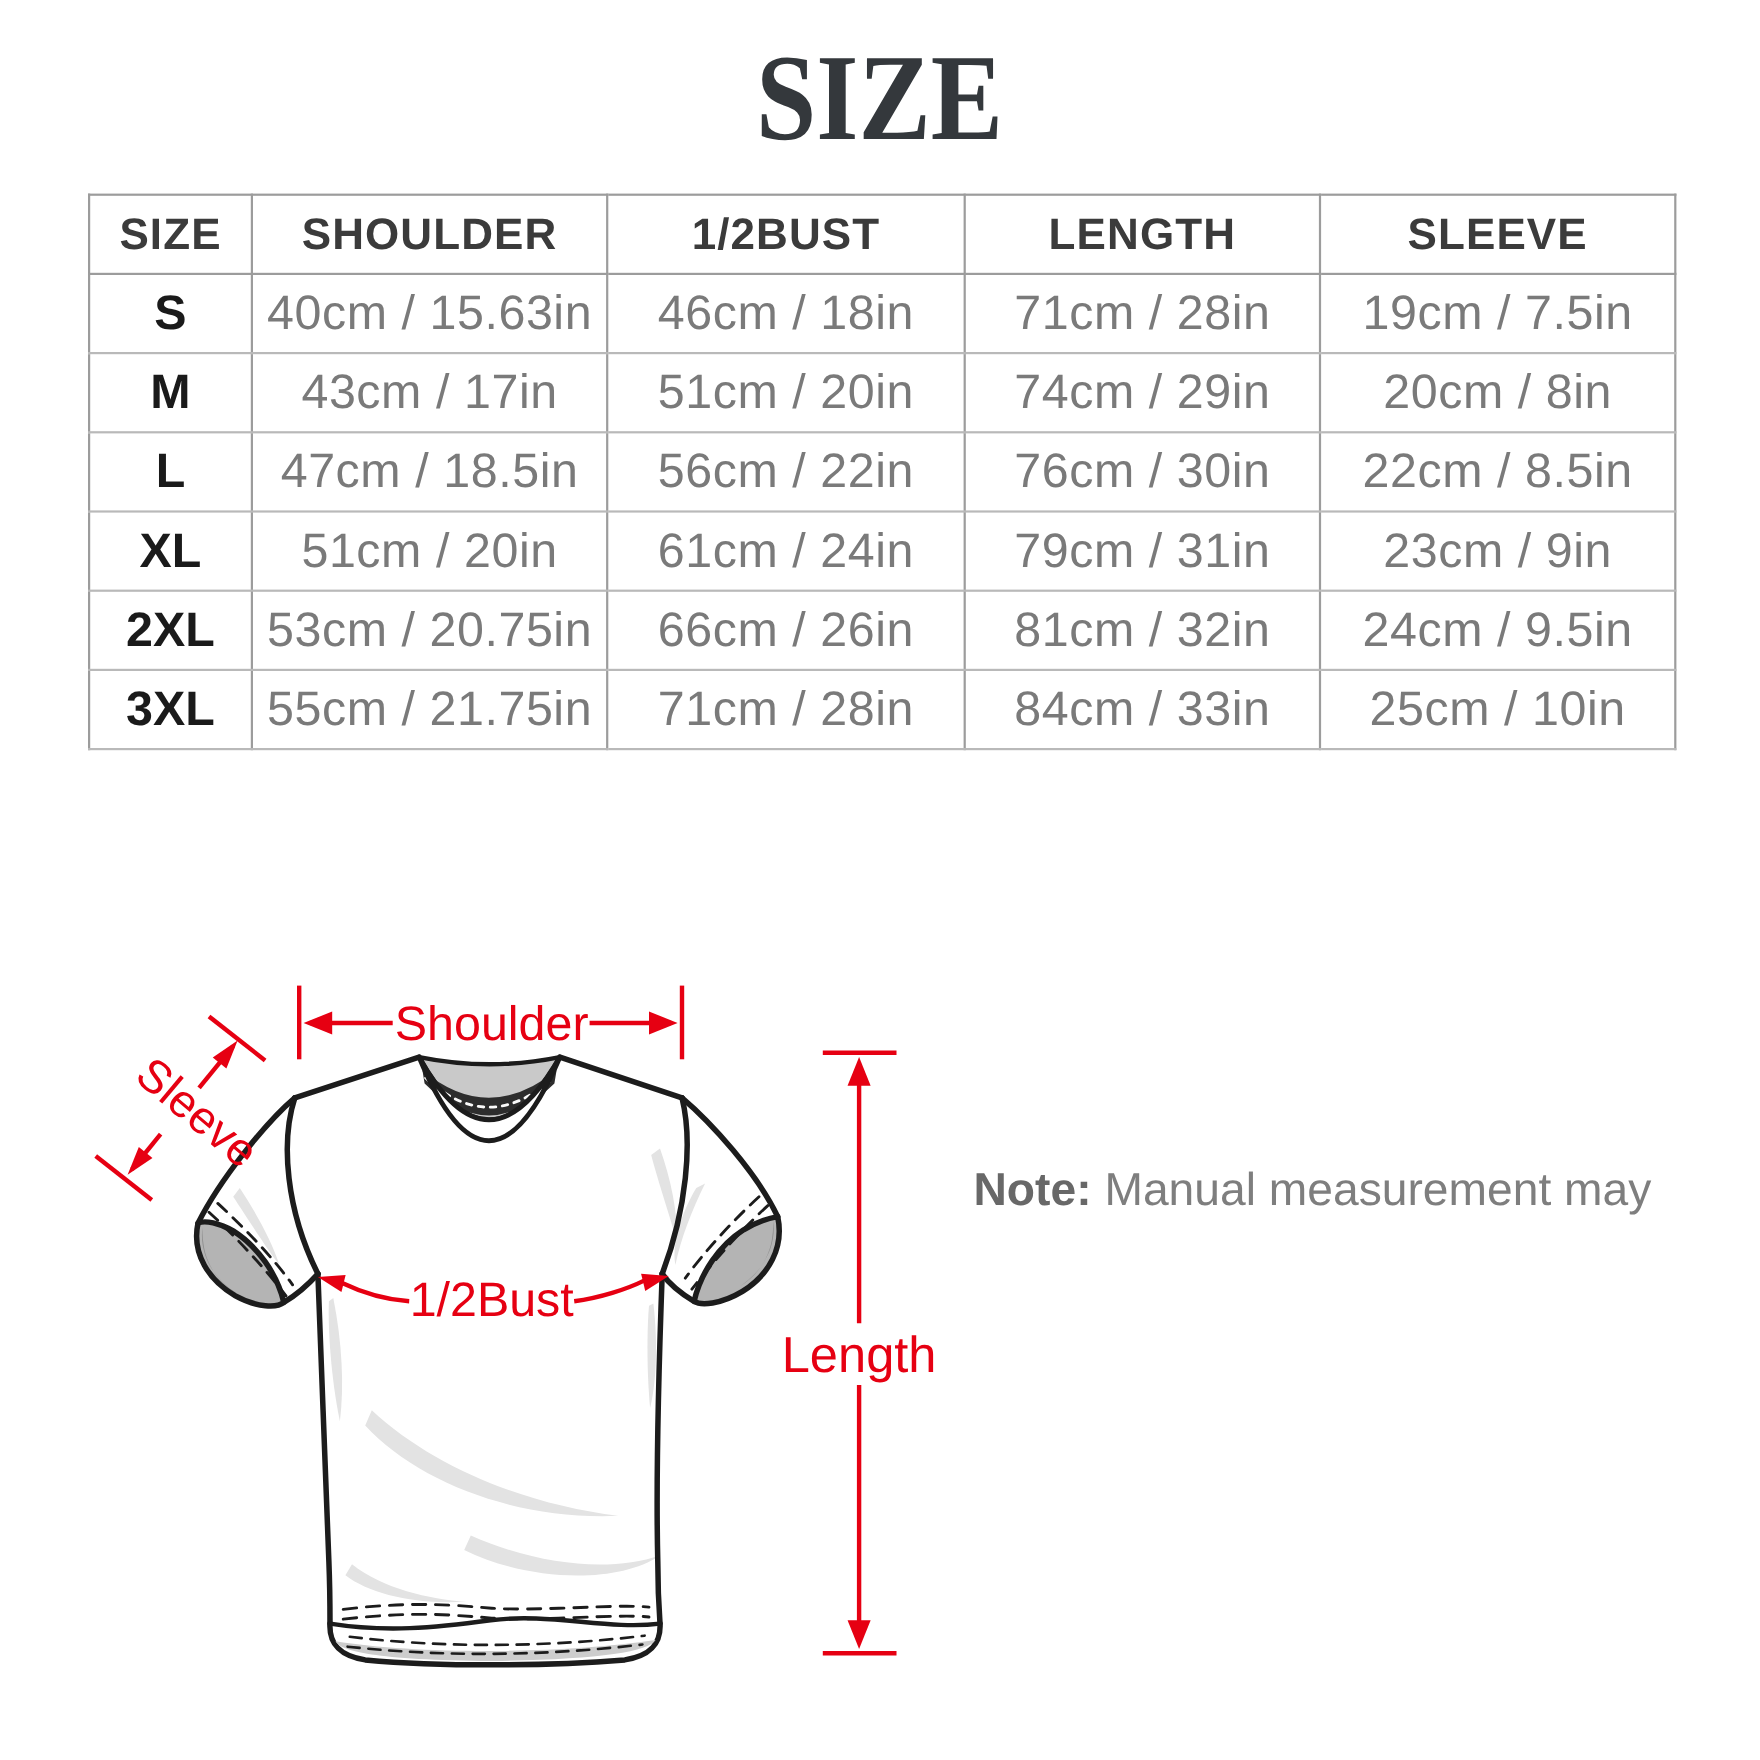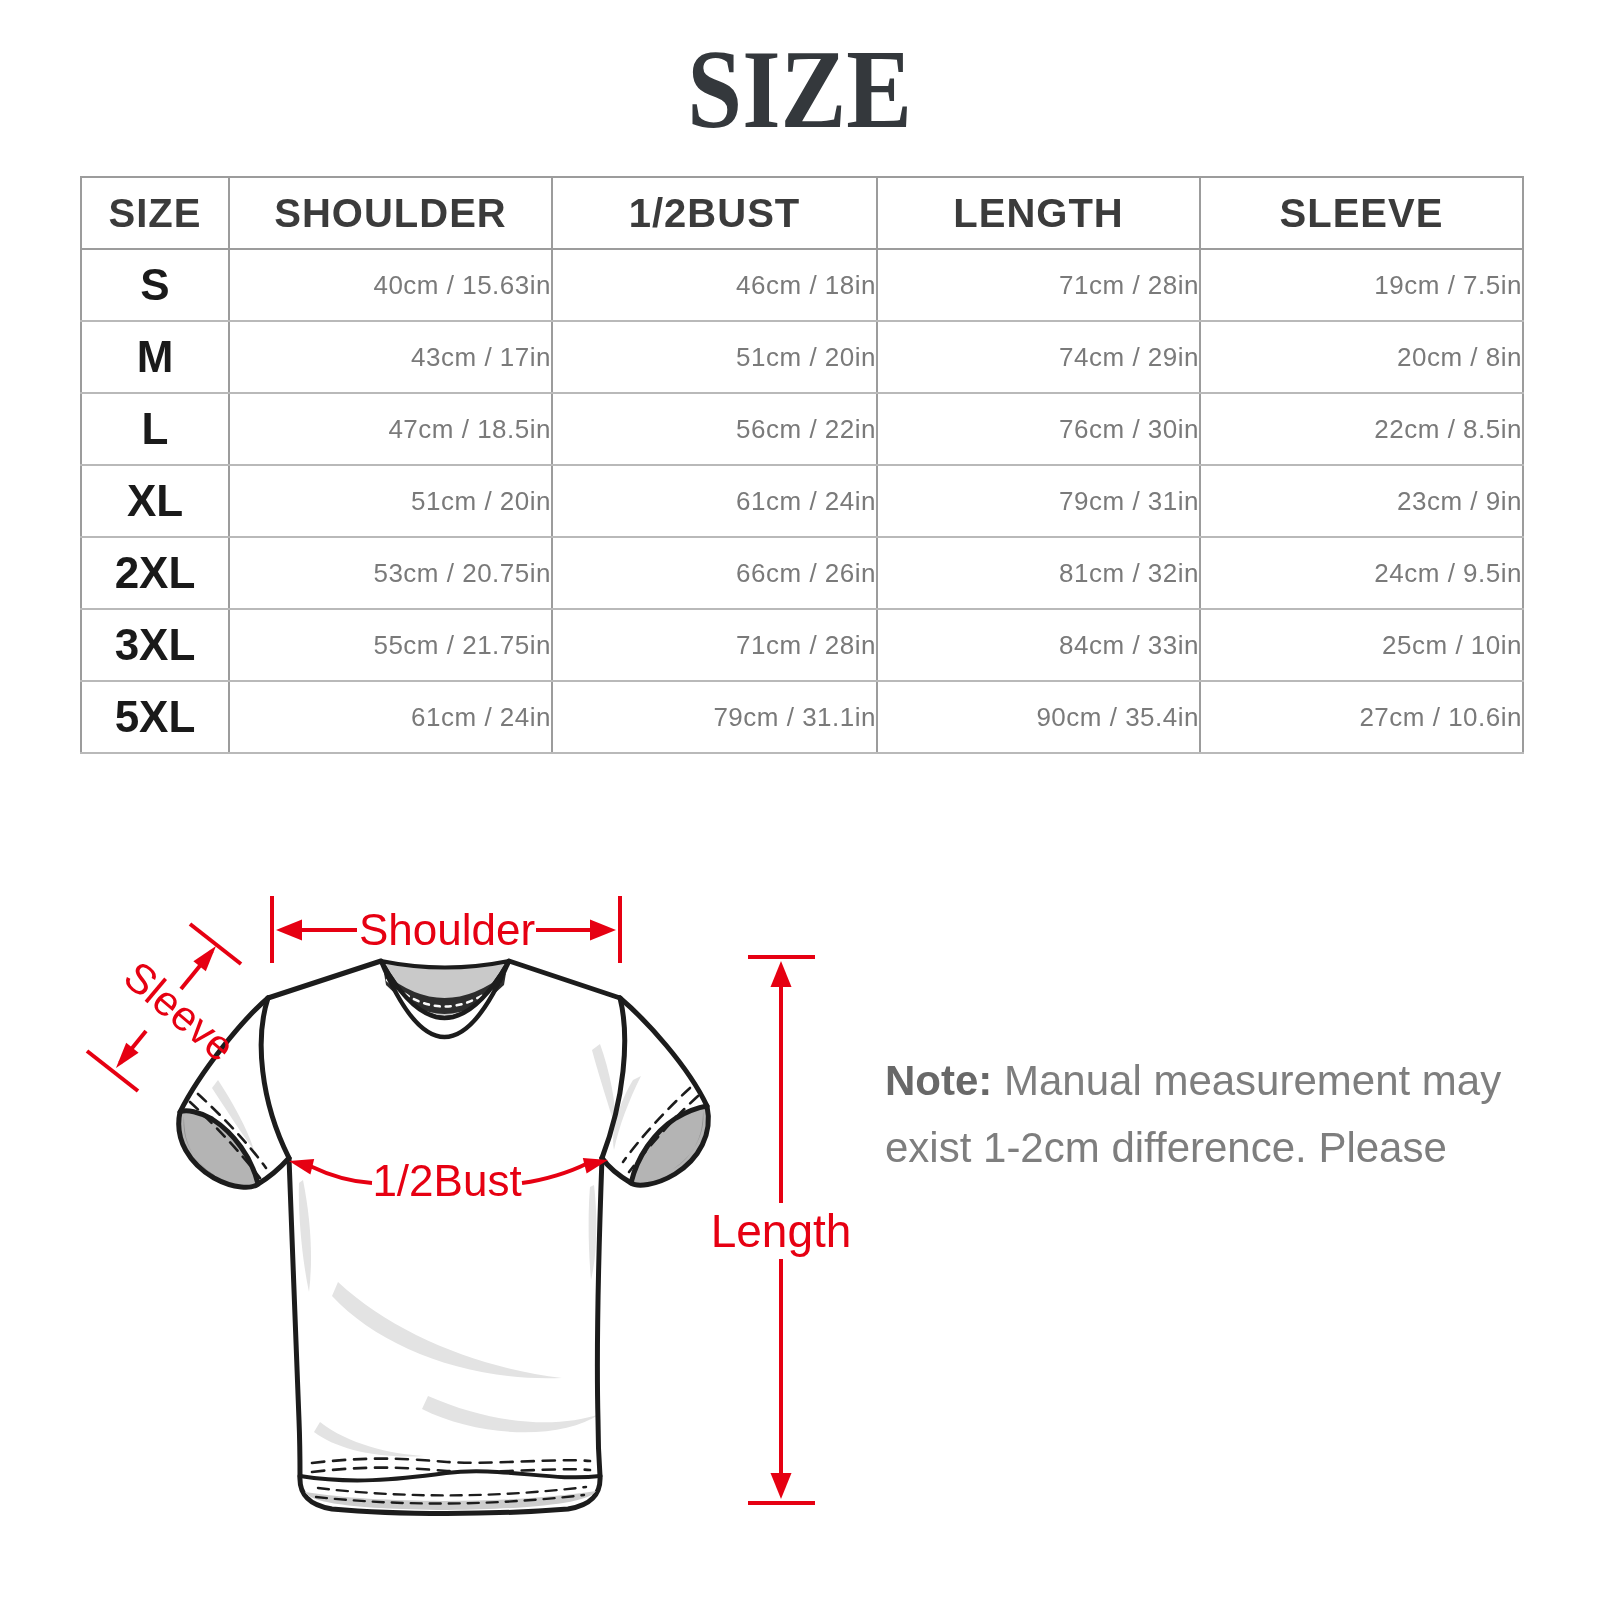--- a/index.html
+++ b/index.html
@@ -29,21 +29,21 @@
     border-top:2px solid #b9b9b9;border-bottom:2px solid #b9b9b9;
   }
   table.size-table thead th{
     font-size:40px;font-weight:700;color:#3b3b3b;letter-spacing:1px;
     border-bottom:2px solid #9c9c9c;border-top:2px solid #9c9c9c;
   }
   table.size-table tbody th.size-cell{
     font-size:44px;font-weight:700;color:#1a1a1a;
   }
   table.size-table tbody td{
-    font-size:26px;font-weight:400;color:#7a7a7a;letter-spacing:0.5px;text-align:right;
+    font-size:44px;font-weight:400;color:#7a7a7a;letter-spacing:0.5px;
   }
   .diagram-svg{position:absolute;left:60px;top:860px;pointer-events:none;}
   .note-box{
     position:absolute;left:885px;top:1047px;width:660px;
     font-size:42px;line-height:67px;color:#7e7e7e;
   }
   .note-box .note-line{display:block;}
   .note-box .note-prefix{font-weight:700;color:#686868;}
 </style>
 </head>
@@ -104,27 +104,20 @@
       <td>81cm / 32in</td>
       <td>24cm / 9.5in</td>
     </tr>
     <tr>
       <th class="size-cell">3XL</th>
       <td>55cm / 21.75in</td>
       <td>71cm / 28in</td>
       <td>84cm / 33in</td>
       <td>25cm / 10in</td>
     </tr>
-    <tr>
-      <th class="size-cell">5XL</th>
-      <td>61cm / 24in</td>
-      <td>79cm / 31.1in</td>
-      <td>90cm / 35.4in</td>
-      <td>27cm / 10.6in</td>
-    </tr>
   </tbody>
 </table>
 
 <svg class="diagram-svg" width="820" height="740" viewBox="60 860 820 740">
 
   <g stroke="#1c1c1c" stroke-width="5" fill="none" stroke-linecap="round" stroke-linejoin="round">
 
     <g stroke="none" fill="#e3e3e3">
       <path d="M218,1080 C233,1103 247,1128 254,1150 C241,1133 224,1106 212,1088 Z"></path>
       <path d="M303,1180 C311,1220 313,1260 309,1292 C301,1254 298,1208 299,1183 Z"></path>
@@ -212,14 +205,13 @@
       <path d="M781,1259 V1475"></path>
       <polygon points="781,961 770.5,987 791.5,987" fill="#e60012" stroke="none"></polygon>
       <polygon points="781,1499 770.5,1473 791.5,1473" fill="#e60012" stroke="none"></polygon>
       <text x="781" y="1247" text-anchor="middle" fill="#e60012" stroke="none" font-family="Liberation Sans, sans-serif" font-size="46">Length</text>
     </g>
   </g>
 </svg>
 
 <div class="note-box">
   <span class="note-line"><span class="note-prefix">Note:</span><span> Manual measurement may</span></span>
-  <span class="note-line">exist 1-2cm difference. Please</span>
 </div>
 
 </body></html>

